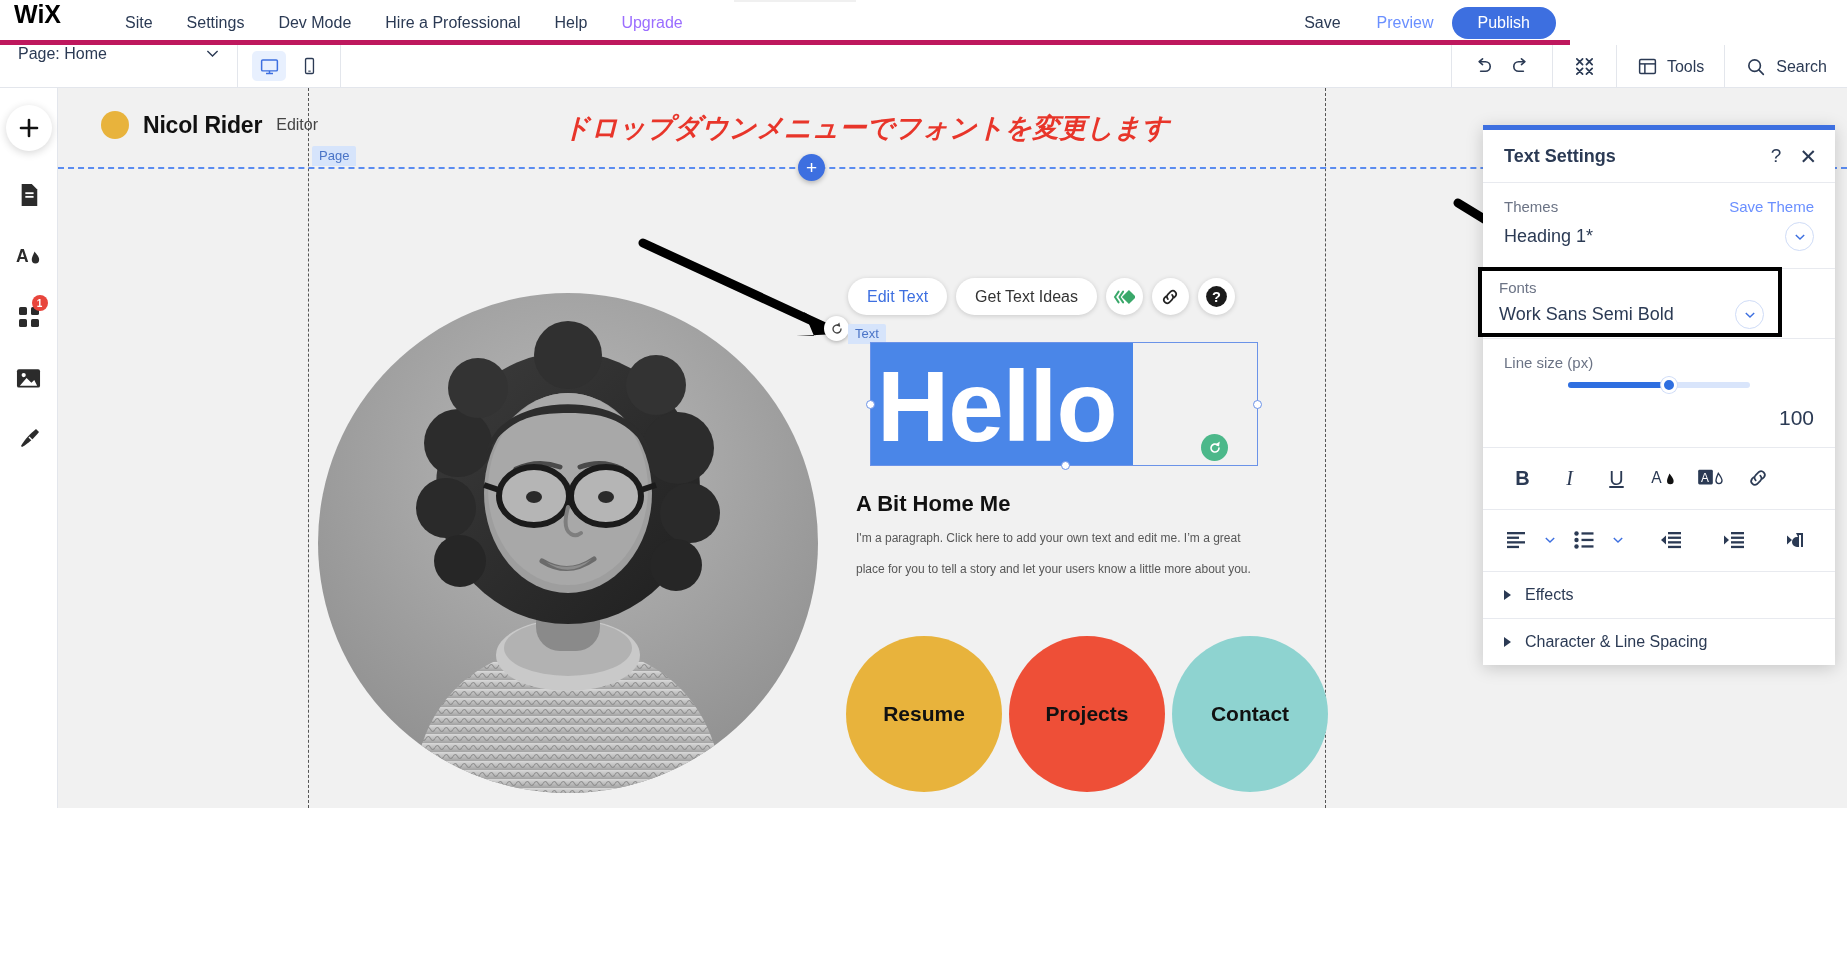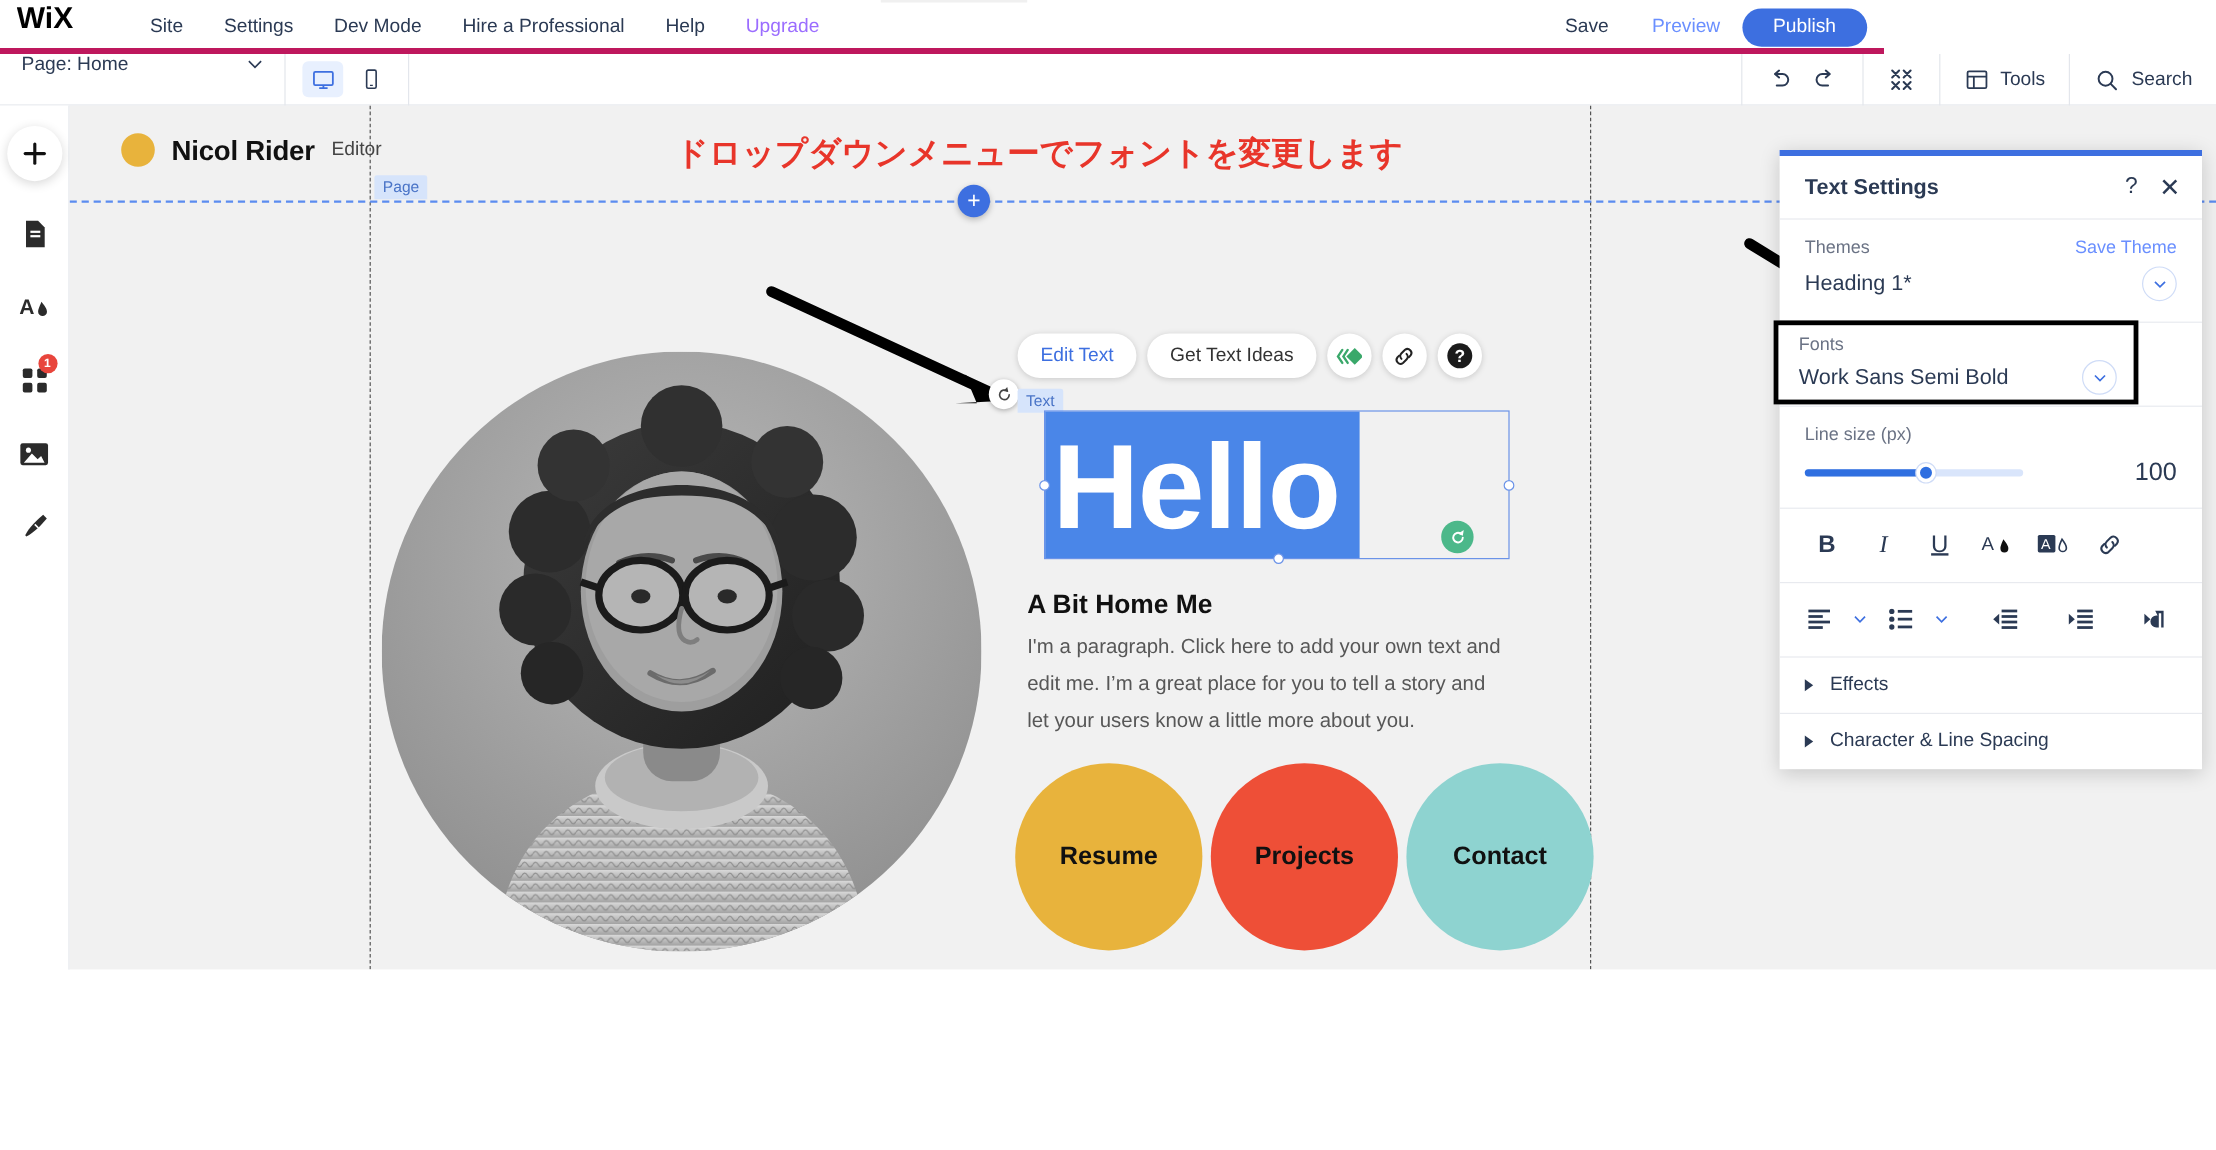--- a/index.html
+++ b/index.html
@@ -132,21 +132,21 @@
     border-radius: 50%; background: #3d6fe0; color: #fff; display: flex;
     align-items: center; justify-content: center; font-size: 19px; cursor: pointer;
     box-shadow: 0 2px 5px rgba(0,0,0,0.25);
   }
 
   
   .anno {
     position: absolute; color: #e8352a; font-weight: bold;
     font-family: "Liberation Sans", sans-serif; line-height: 1.35;
   }
-  .anno-1 { left: 505px; top: 22px; font-size: 27px; white-space: nowrap; }
+  .anno-1 { left: 505px; top: 22px; font-size: 27px; white-space: nowrap; font-style: italic; }
   .anno-2 { left: 120px; top: 100px; font-size: 27px; text-align: center; width: 490px; }
 
   .arrow { position: absolute; pointer-events: none; }
 
   
   .portrait {
     position: absolute; left: 260px; top: 205px; width: 500px; height: 500px;
     border-radius: 50%; overflow: hidden;
   }
 
@@ -201,21 +201,21 @@
     align-items: center; justify-content: center; cursor: pointer;
   }
 
   
   .about-title {
     position: absolute; left: 798px; top: 403px;
     font-size: 22px; font-weight: bold; color: #111;
   }
   .about-body {
     position: absolute; left: 798px; top: 435px; width: 395px;
-    font-size: 17px; line-height: 31px; color: #575757;
+    font-size: 12px; line-height: 31px; color: #575757;
   }
 
   
   .cbtn {
     position: absolute; width: 156px; height: 156px; border-radius: 50%;
     display: flex; align-items: center; justify-content: center;
     font-size: 21px; font-weight: bold; color: #111; cursor: pointer;
   }
 
   
@@ -238,21 +238,21 @@
   .pvalue { font-size: 18px; color: #2b3a54; }
   .chev-circle {
     width: 29px; height: 29px; border-radius: 50%; border: 1px solid #cfdcf7;
     display: flex; align-items: center; justify-content: center; cursor: pointer;
   }
   .fonts-box {
     position: absolute; left: 1478px; top: 267px; width: 304px; height: 70px;
     border: 4px solid #000; background: #fff; z-index: 6;
   }
   .fonts-inner { padding: 8px 14px 0 17px; }
-  .slider-row { display: flex; align-items: center; gap: 18px; margin-top: 11px; }
+  .slider-row { display: flex; align-items: center; gap: 18px; margin-top: 11px; flex-direction: column; }
   .slider { position: relative; width: 182px; height: 6px; border-radius: 3px; background: #d9e5fb; }
   .slider-fill { position: absolute; left: 0; top: 0; height: 6px; width: 100px; border-radius: 3px; background: #2f6fe0; }
   .slider-knob {
     position: absolute; left: 93px; top: -5px; width: 16px; height: 16px;
     border-radius: 50%; background: #2f6fe0; border: 3px solid #fff;
     box-shadow: 0 0 0 1px #cfdcf7; cursor: pointer;
   }
   .slider-val { font-size: 21px; color: #2b3a54; margin-left: auto; }
   .fmt-row { display: flex; align-items: center; gap: 0; padding: 13px 16px 14px 16px; border-bottom: 1px solid #e8eaef; }
   .fmt-btn {

